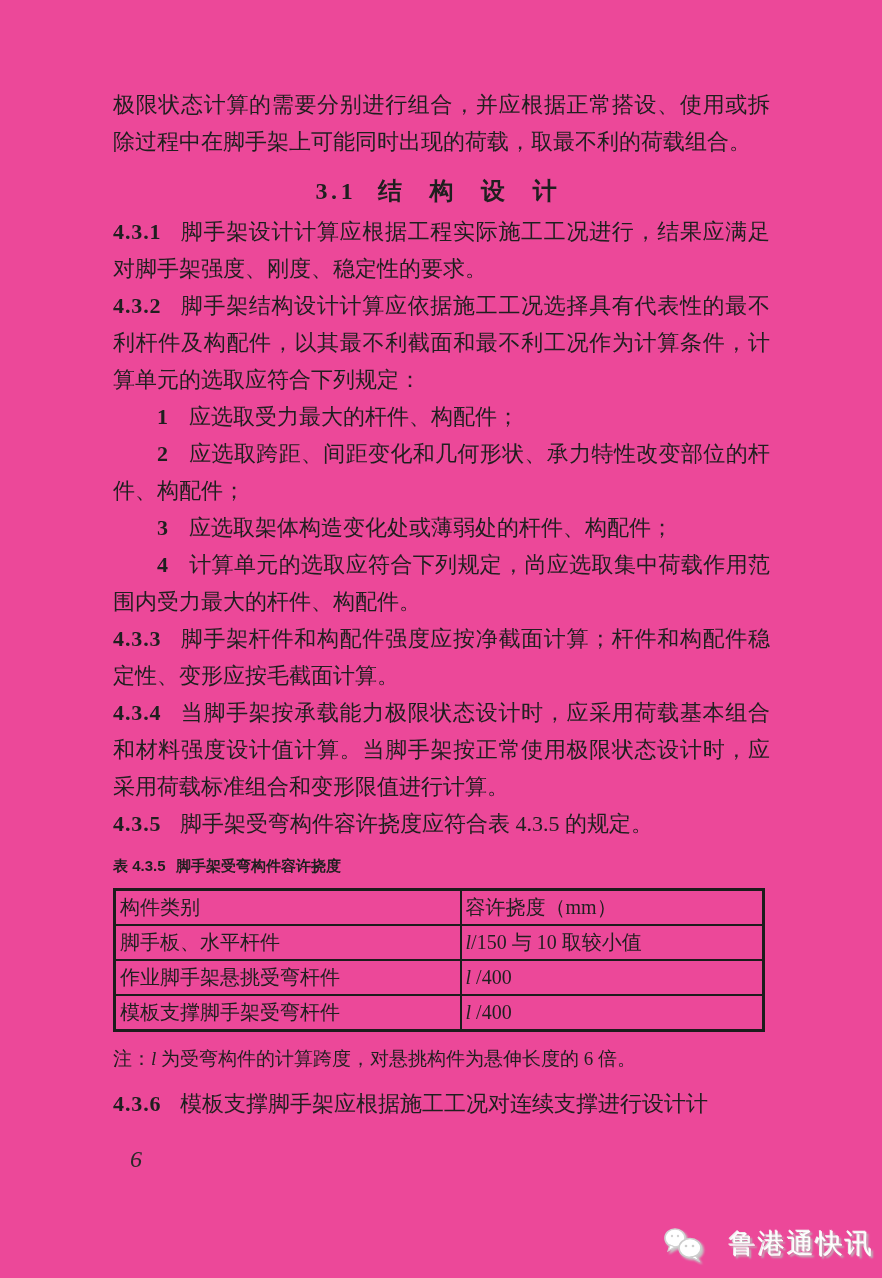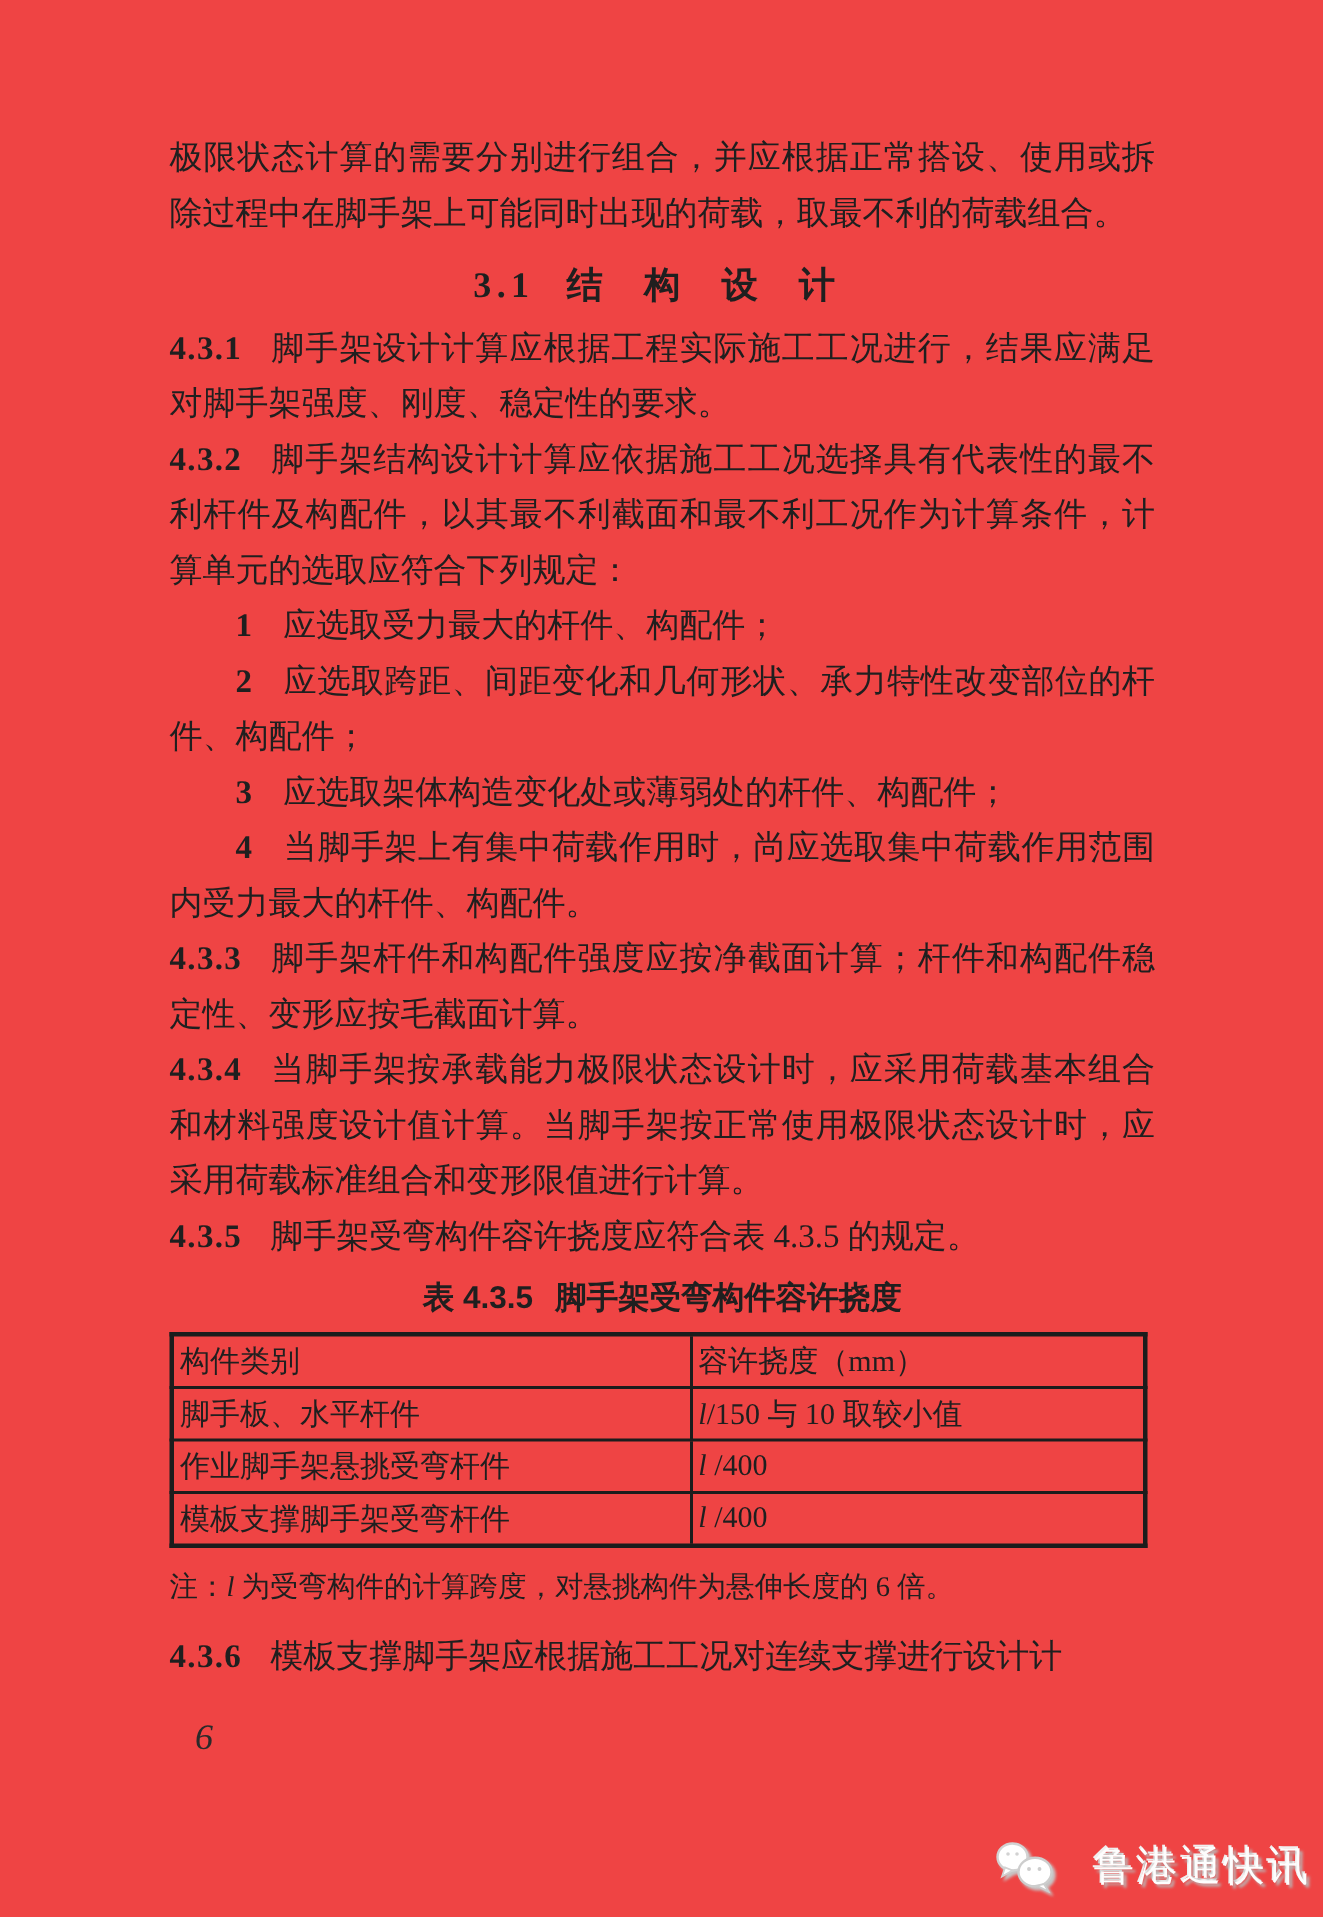--- a/index.html
+++ b/index.html
@@ -4,21 +4,21 @@
 <style>
   html, body {
     margin: 0;
     padding: 0;
     background: #ffffff;
   }
   .page {
     position: relative;
     width: 882px;
     height: 1278px;
-    background: #ef4444;
+    background: #ec4899;
     overflow: hidden;
     font-family: "Liberation Serif", "DejaVu Serif", serif;
     color: #1f1f1f;
   }
   .content {
     position: absolute;
     left: 113px;
     top: 0;
     width: 657px;
   }
@@ -54,24 +54,24 @@
   }
   .list-item {
     text-indent: 2em;
   }
   .item-num {
     font-weight: bold;
     margin-right: 0.95em;
   }
   .table-caption {
     margin-top: 10px;
-    text-align: center;
+    text-align: left;
     font-family: "Liberation Sans", "DejaVu Sans", sans-serif;
     font-weight: bold;
-    font-size: 21px;
+    font-size: 15px;
     line-height: 28px;
   }
   .table-caption .cap-num {
     margin-right: 0.7em;
   }
   table.deflection {
     margin-top: 8px;
     width: 652px;
     border-collapse: collapse;
     table-layout: fixed;
@@ -152,21 +152,21 @@
     <p class="list-item">
       <span class="item-num">1</span><span>应选取受力最大的杆件、构配件；</span>
     </p>
     <p class="list-item">
       <span class="item-num">2</span><span>应选取跨距、间距变化和几何形状、承力特性改变部位的杆件、构配件；</span>
     </p>
     <p class="list-item">
       <span class="item-num">3</span><span>应选取架体构造变化处或薄弱处的杆件、构配件；</span>
     </p>
     <p class="list-item">
-      <span class="item-num">4</span><span>当脚手架上有集中荷载作用时，尚应选取集中荷载作用范围内受力最大的杆件、构配件。</span>
+      <span class="item-num">4</span><span>计算单元的选取应符合下列规定，尚应选取集中荷载作用范围内受力最大的杆件、构配件。</span>
     </p>
 
     <p>
       <span class="clause-num">4.3.3</span><span>脚手架杆件和构配件强度应按净截面计算；杆件和构配件稳定性、变形应按毛截面计算。</span>
     </p>
 
     <p>
       <span class="clause-num">4.3.4</span><span>当脚手架按承载能力极限状态设计时，应采用荷载基本组合和材料强度设计值计算。当脚手架按正常使用极限状态设计时，应采用荷载标准组合和变形限值进行计算。</span>
     </p>
 

